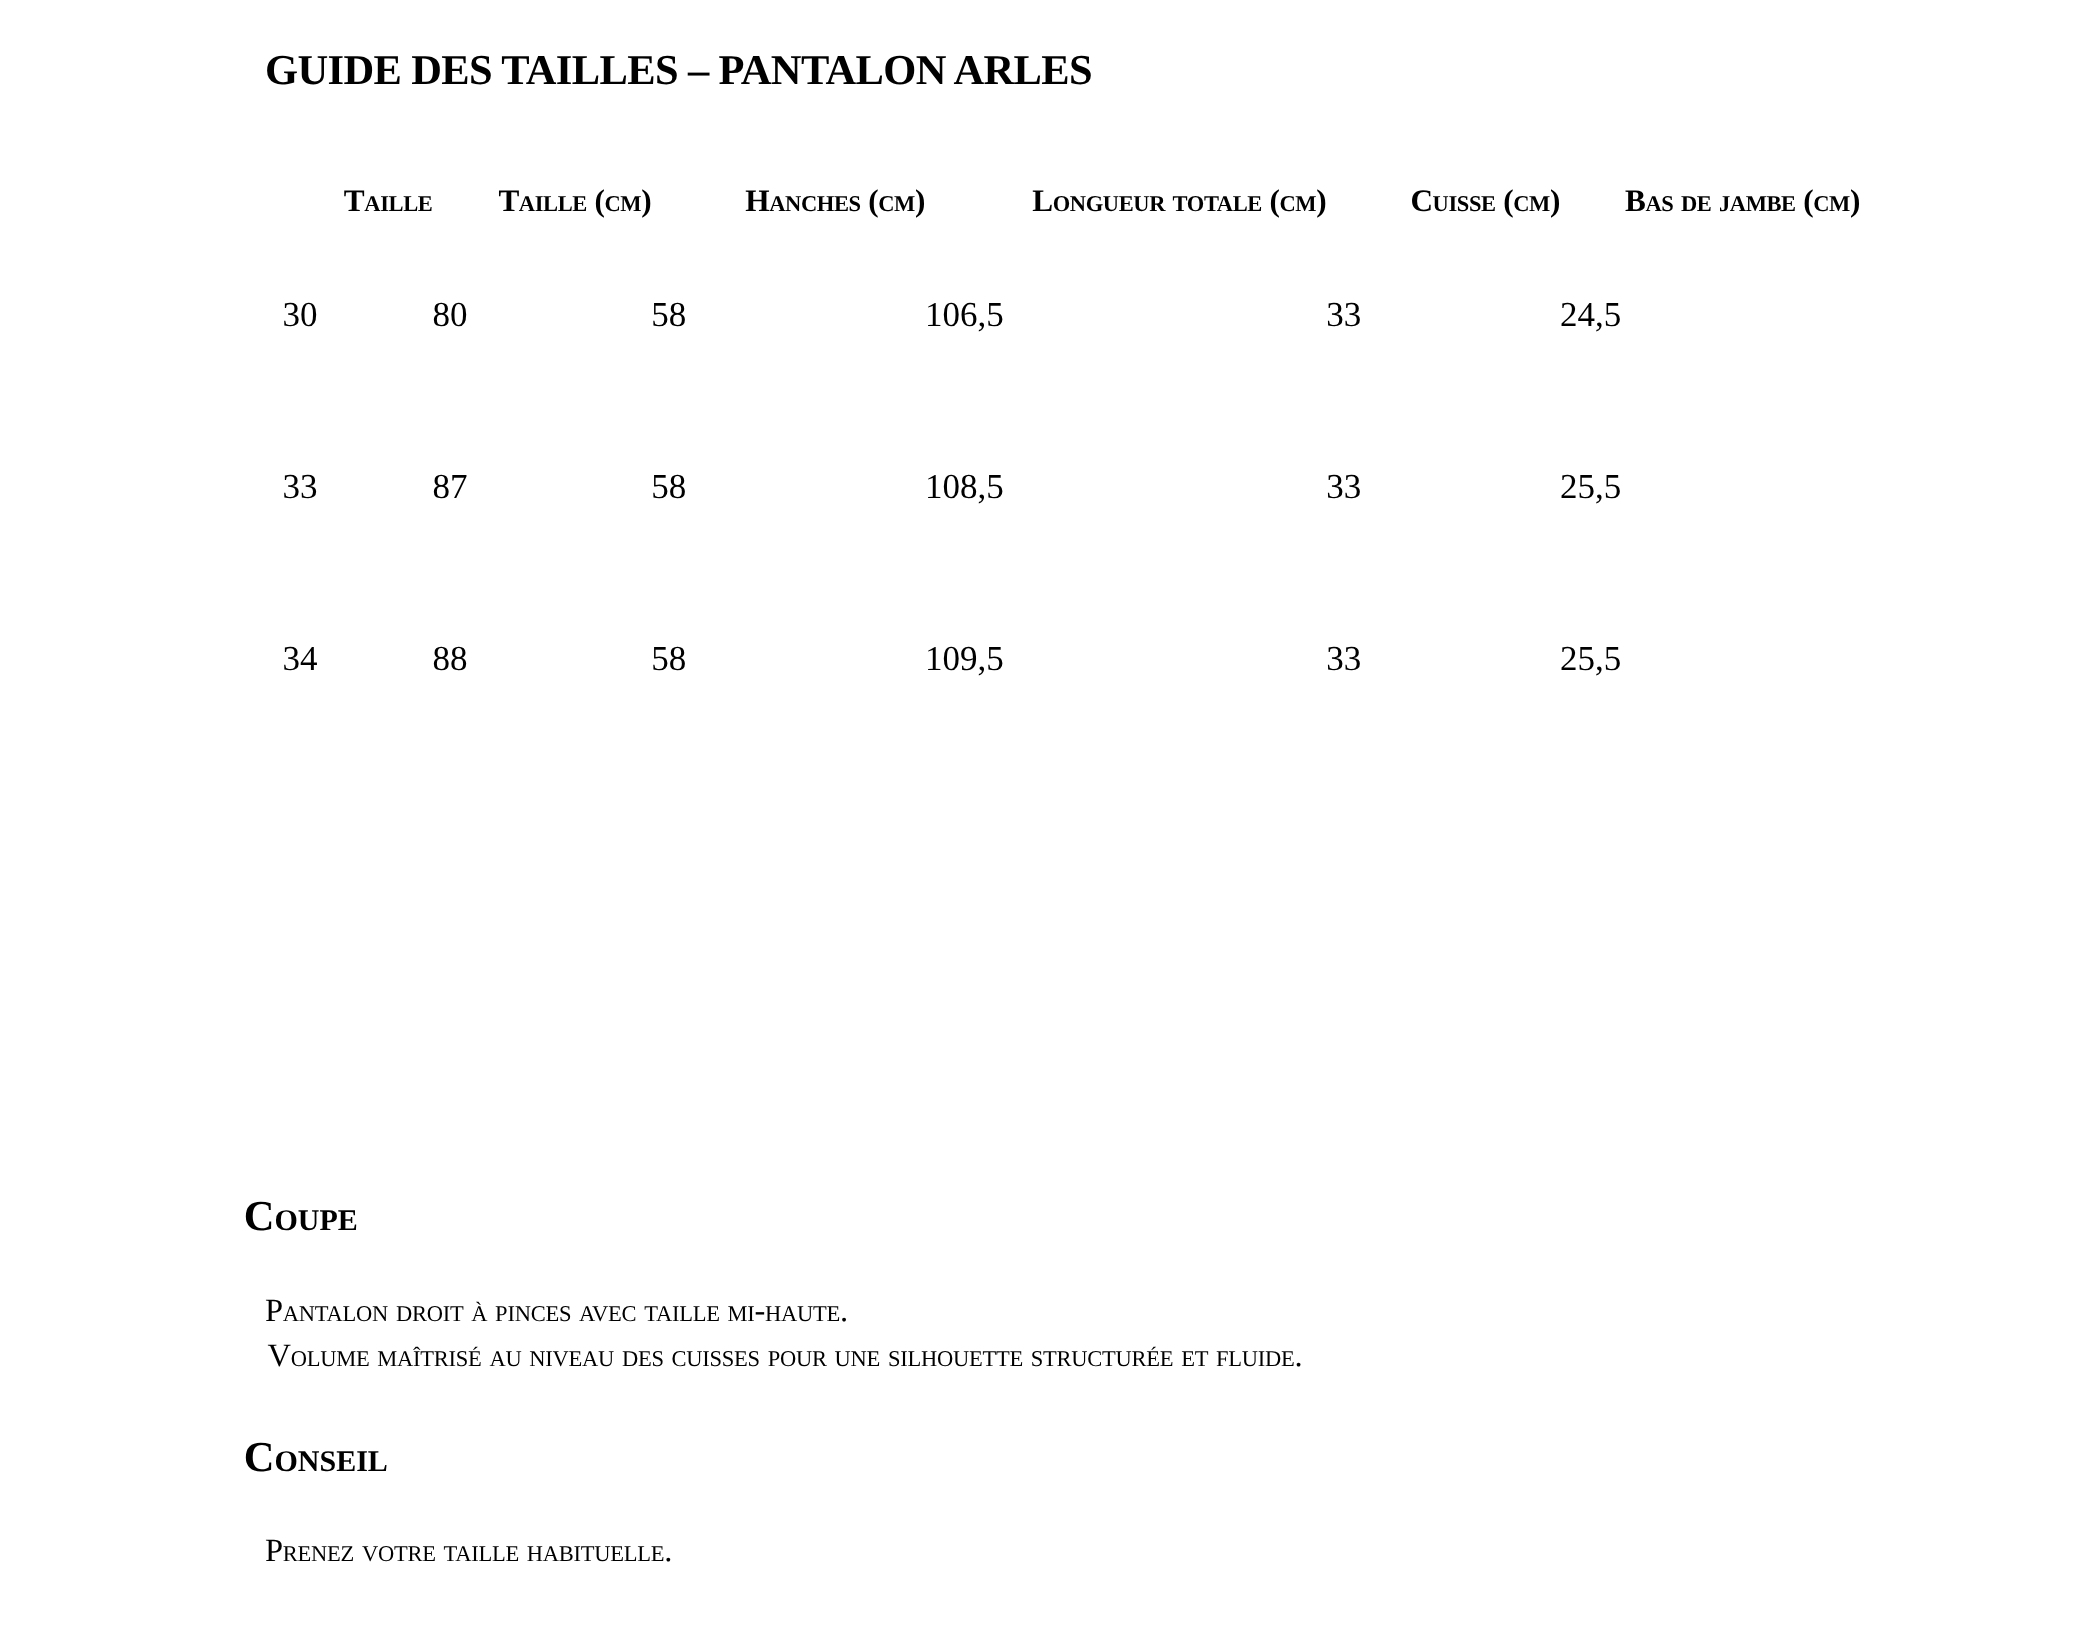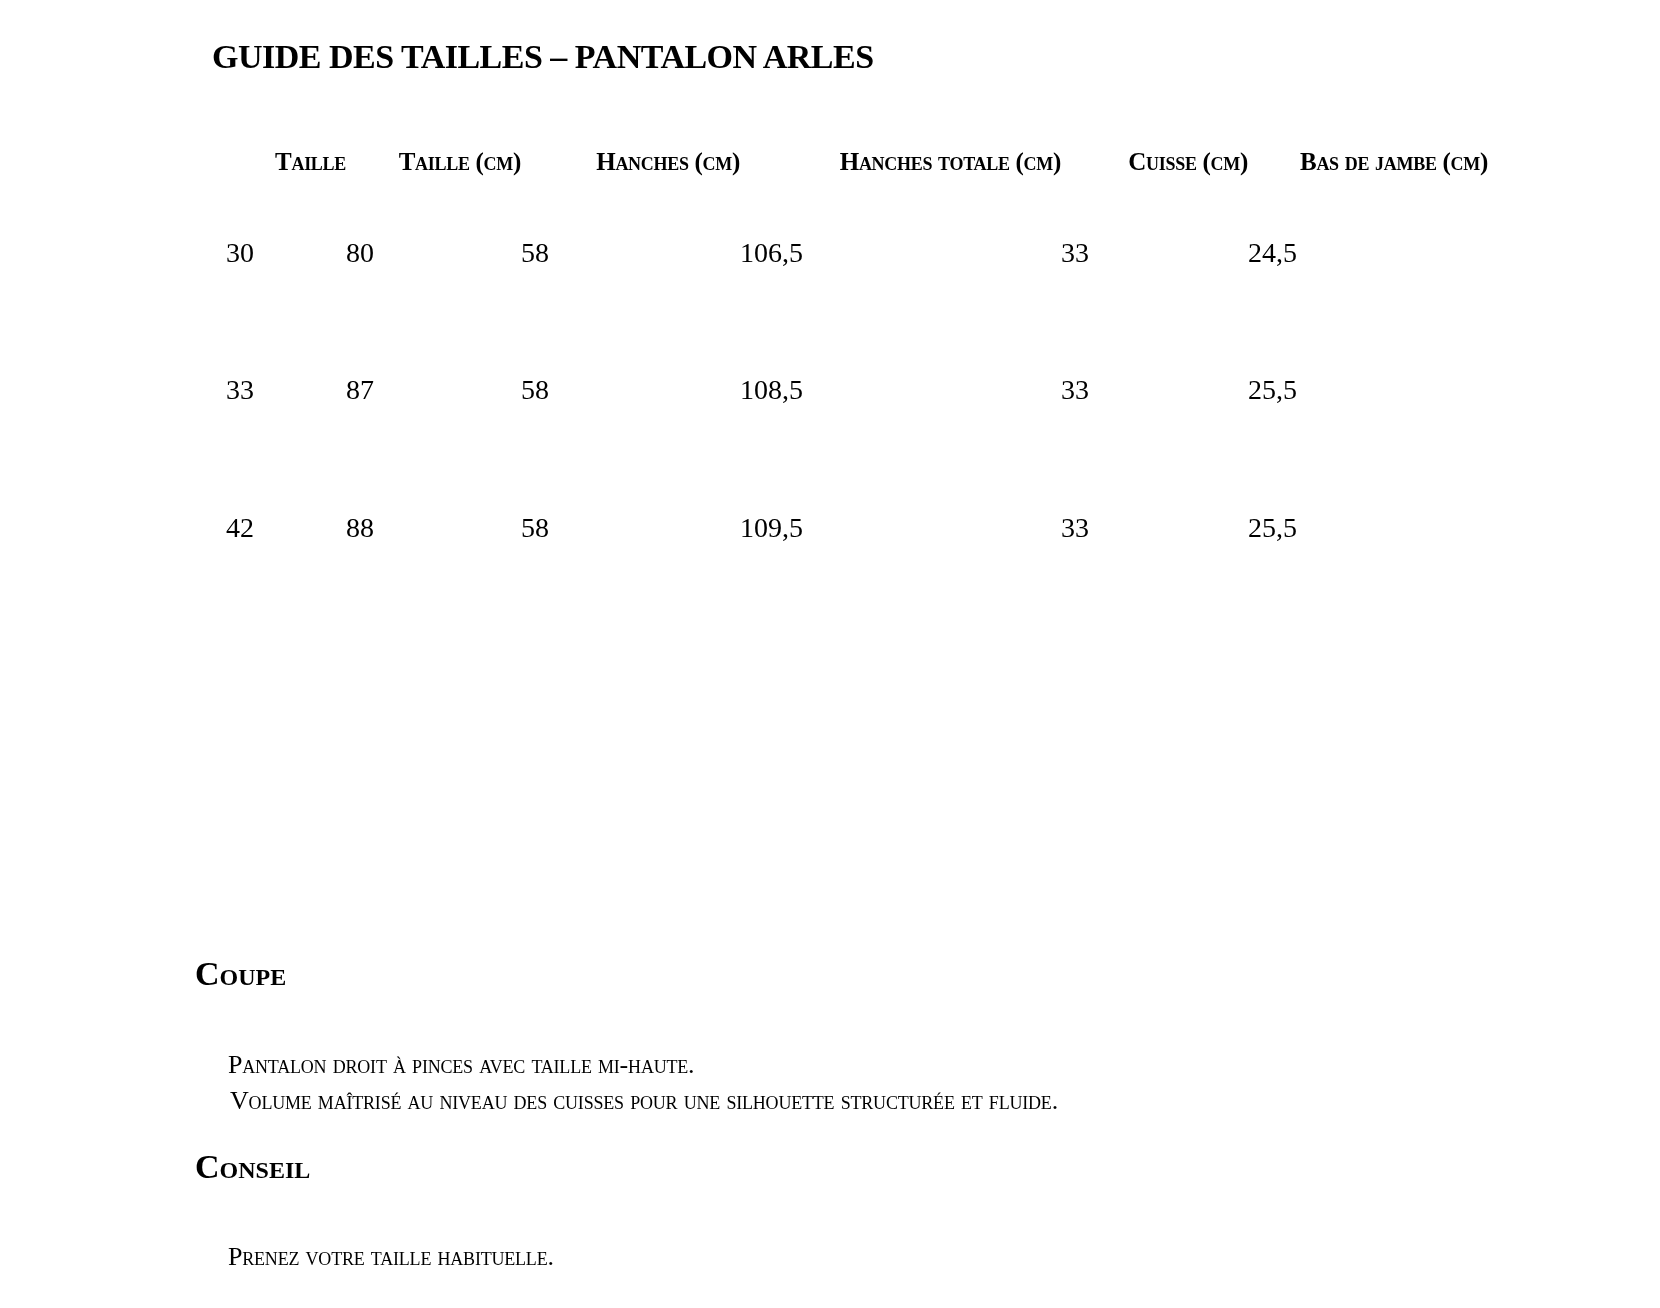--- a/index.html
+++ b/index.html
@@ -71,42 +71,42 @@
       font-size: 34px;
       font-weight: bold;
       font-variant: small-caps;
       white-space: nowrap;
     }
     .section-coupe-title { top: 955px; }
     .section-conseil-title { top: 1148px; }
     .section-text {
       position: absolute;
       left: 212px;
-      margin: 16px;
+      margin: 0;
       font-size: 26px;
       font-variant: small-caps;
       white-space: nowrap;
       letter-spacing: -0.2px;
     }
     .coupe-line-1 { top: 1034px; }
     .coupe-line-2 { top: 1070px; left: 214px; }
     .conseil-line-1 { top: 1226px; }
   </style>
 </head>
 <body>
 
 <h1 class="page-title">GUIDE DES TAILLES – PANTALON ARLES</h1>
 
 <table class="size-table">
   <thead>
     <tr>
       <th class="col-0">Taille</th>
       <th class="col-1">Taille (cm)</th>
       <th class="col-2">Hanches (cm)</th>
-      <th class="col-3">Hanches totale (cm)</th>
+      <th class="col-3">Longueur totale (cm)</th>
       <th class="col-4">Cuisse (cm)</th>
       <th class="col-5">Bas de jambe (cm)</th>
     </tr>
   </thead>
   <tbody>
     <tr>
       <td class="col-0">30</td>
       <td class="col-1">80</td>
       <td class="col-2">58</td>
       <td class="col-3">106,5</td>
@@ -115,21 +115,21 @@
     </tr>
     <tr>
       <td class="col-0">33</td>
       <td class="col-1">87</td>
       <td class="col-2">58</td>
       <td class="col-3">108,5</td>
       <td class="col-4">33</td>
       <td class="col-5">25,5</td>
     </tr>
     <tr>
-      <td class="col-0">42</td>
+      <td class="col-0">34</td>
       <td class="col-1">88</td>
       <td class="col-2">58</td>
       <td class="col-3">109,5</td>
       <td class="col-4">33</td>
       <td class="col-5">25,5</td>
     </tr>
   </tbody>
 </table>
 
 <h2 class="section-title section-coupe-title">Coupe</h2>

